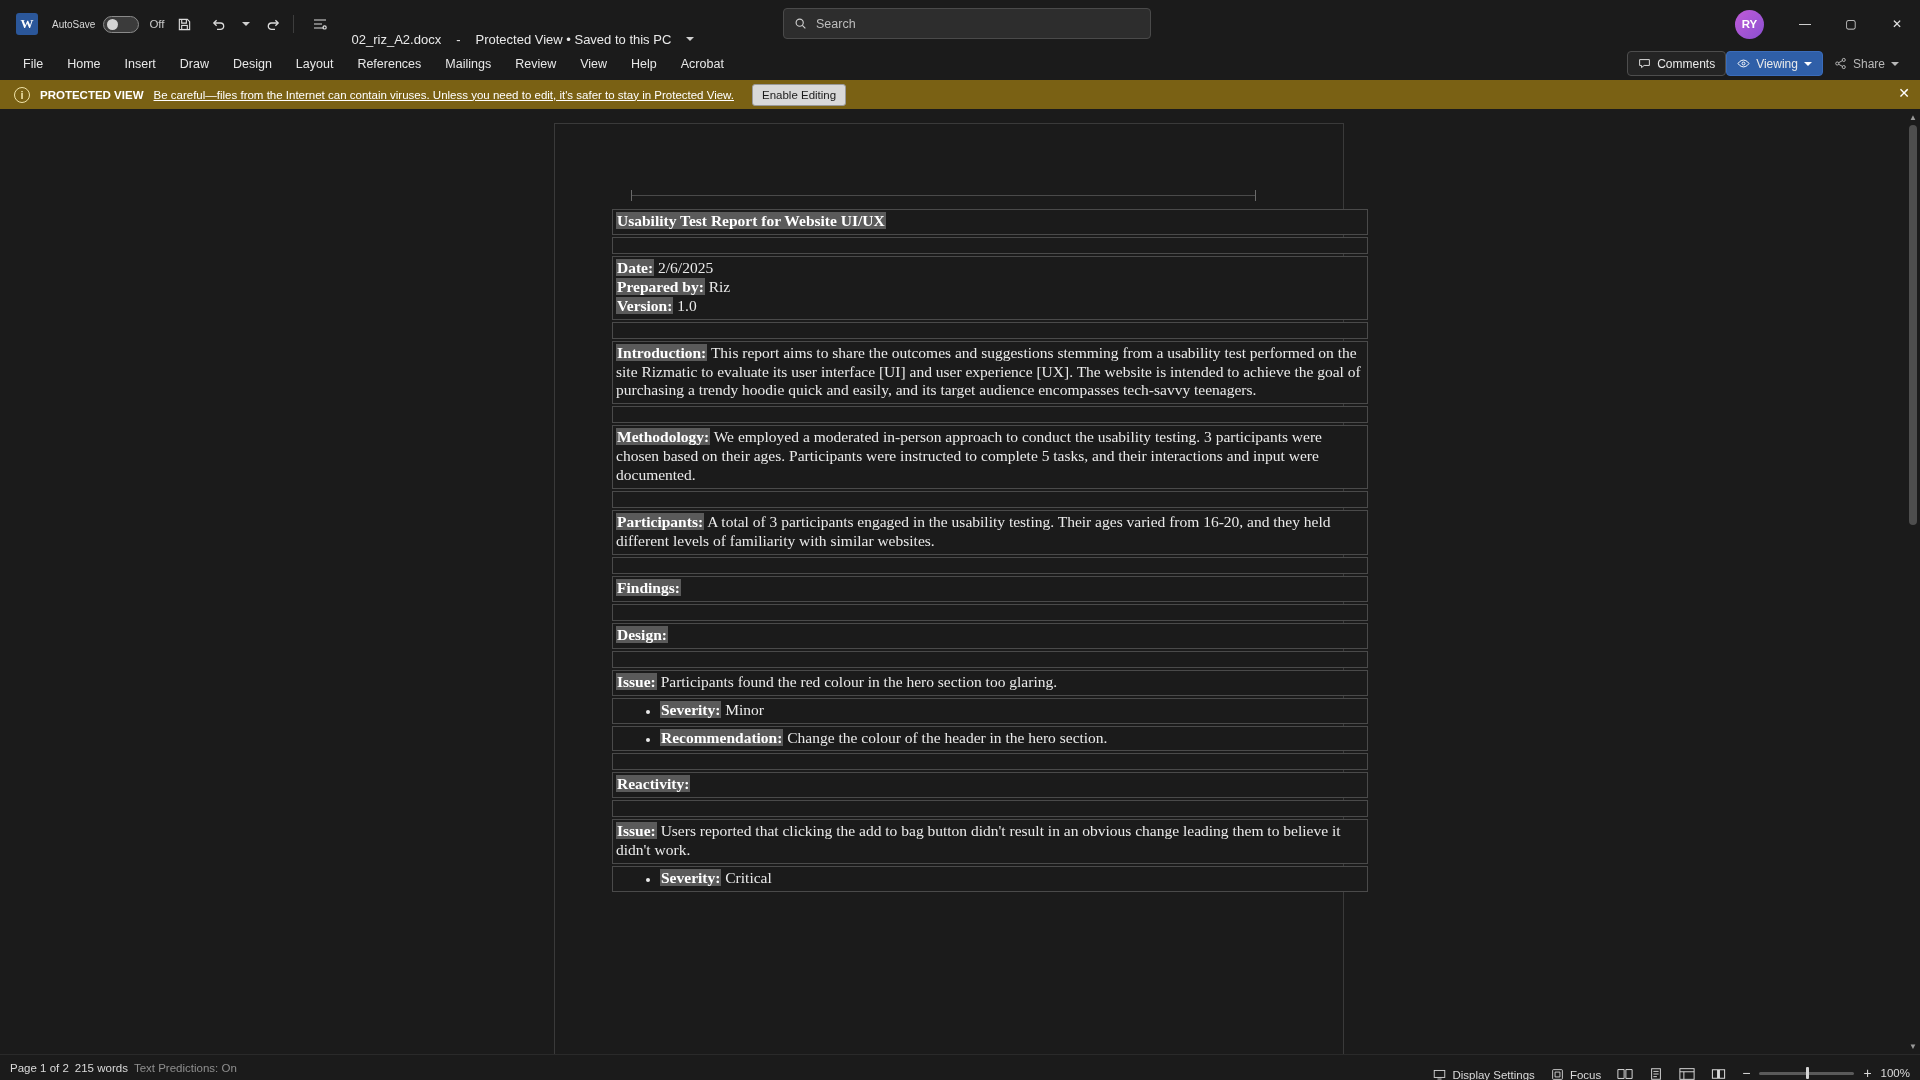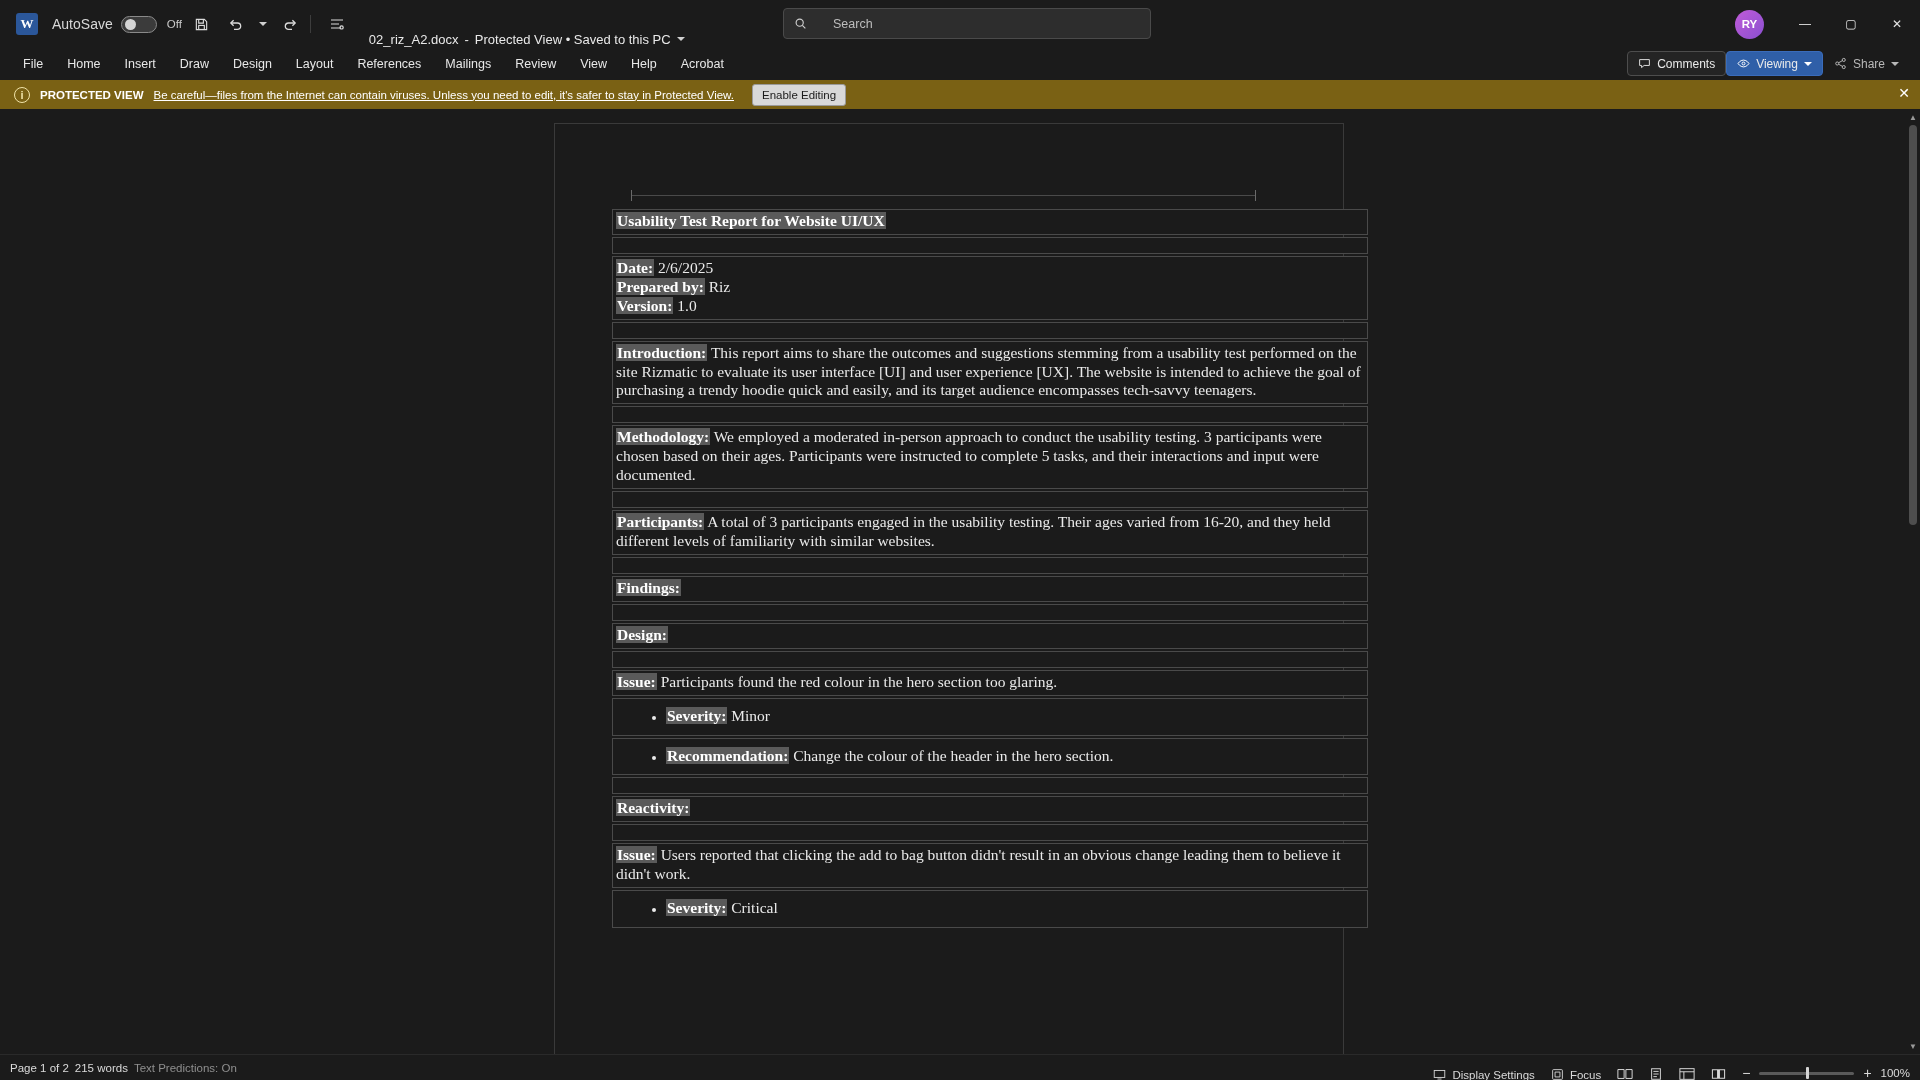--- a/index.html
+++ b/index.html
@@ -23,52 +23,52 @@
   }
   .word-icon {
     width: 22px; height: 22px; border-radius: 3px;
     background: #2b579a; color: #fff;
     font-size: 13px; font-weight: bold;
     display: flex; align-items: center; justify-content: center;
     margin-left: 8px; margin-right: 14px;
     font-family: "Liberation Serif", serif;
   }
   .autosave-wrap { display: flex; align-items: center; gap: 8px; }
-  .autosave-label { font-size: 14px; color: #d8d8d8; }
+  .autosave-label { font-size: 10px; color: #d8d8d8; }
   .toggle {
     width: 36px; height: 17px; border-radius: 9px;
     background: #3b3b3b; border: 1px solid #8a8a8a;
     position: relative; display: inline-block;
   }
   .toggle .knob {
     position: absolute; left: 3px; top: 2.5px;
     width: 11px; height: 11px; border-radius: 50%;
     background: #d4d4d4;
   }
   .toggle-off-text { font-size: 11.5px; color: #c9c9c9; margin-left: 2px; }
   .tb-icon {
     width: 28px; height: 28px; border-radius: 3px;
     display: flex; align-items: center; justify-content: center;
     color: #dcdcdc; font-size: 14px; margin-left: 6px;
   }
   .tb-sep { width: 1px; height: 18px; background: #3d3d3d; margin: 0 6px; }
   .filename {
     margin-left: 18px; font-size: 13px; color: #e9e9e9;
-    display: flex; align-items: center; gap: 6px; margin-top: 30px;
+    display: flex; align-items: center; gap: 15px; margin-top: 30px;
   }
   .caret-down {
     width: 0; height: 0; border-left: 4px solid transparent;
     border-right: 4px solid transparent; border-top: 4.5px solid #d0d0d0;
     display: inline-block;
   }
   .searchbox {
     position: absolute; left: 783px; top: 8px;
     width: 368px; height: 31px;
     background: #2d2d2d; border: 1px solid #4a4a4a; border-radius: 4px;
-    display: flex; align-items: center; padding: 0 10px; gap: 26px;
+    display: flex; align-items: center; padding: 0 10px; gap: 9px;
   }
   .searchbox .ph { font-size: 12.5px; color: #bdbdbd; }
   .win-right {
     position: absolute; right: 0; top: 0; height: 48px;
     display: flex; align-items: center;
   }
   .avatar {
     width: 29px; height: 29px; border-radius: 50%;
     background: linear-gradient(135deg,#c05bd8,#8a4fd0);
     color: #fff; font-size: 11.5px; font-weight: bold;
@@ -149,21 +149,21 @@
   }
   .tblock {
     border: 1px solid #4a4a4a;
     padding: 2px 3px 3px 3px;
     margin-bottom: 2px;
     background: #1b1b1b;
   }
   .tblock.empty { height: 17px; }
   .tblock p { margin: 0; font-size: 15.5px; line-height: 1.22; }
   .hl { background: #5a5a5a; color: #ffffff; font-weight: bold; padding: 0 1px; }
-  .bul { margin: 6px; padding-left: 44px; }
+  .bul { margin: 0; padding-left: 44px; }
   .bul li { font-size: 15.5px; line-height: 1.22; list-style: disc; }
   .bul li::marker { font-size: 12px; }
   .doc-title { font-size: 16.5px; font-weight: bold; }
   .ruler-edge {
     position: absolute; top: 71px; height: 1px; background: #4a4a4a;
   }
   .mark {
     position: absolute; width: 1px; height: 11px; background: #6a6a6a;
   }
 

